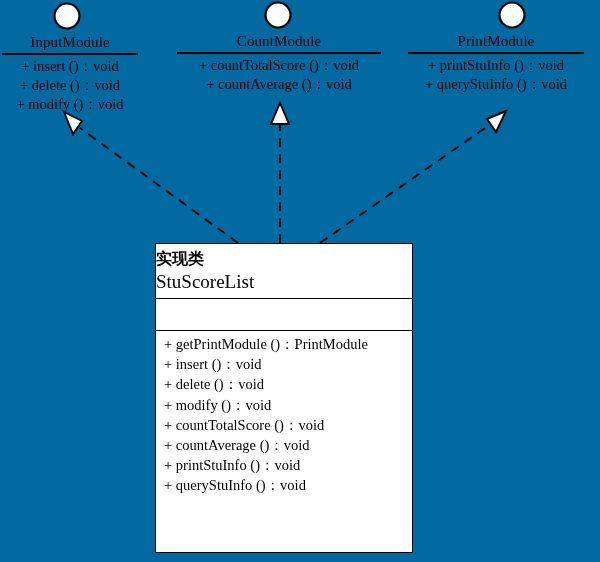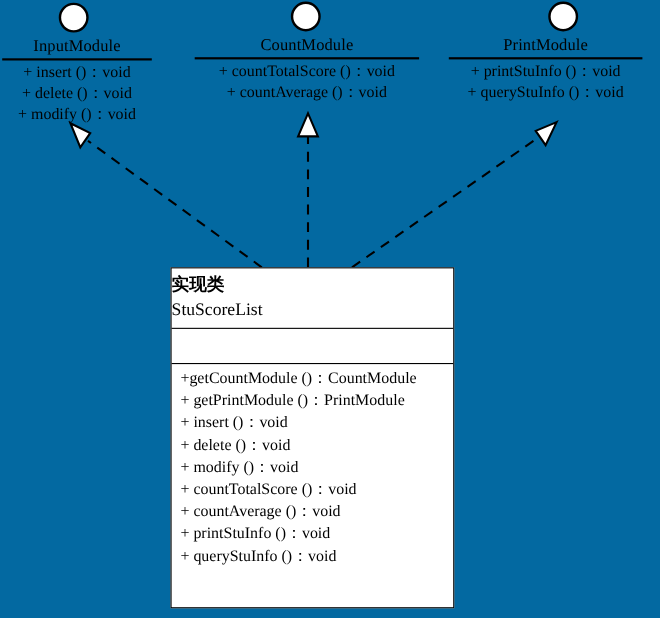--- a/index.html
+++ b/index.html
@@ -67,21 +67,21 @@
     box-sizing: border-box;
     padding-top: 3px;
   }
   .cb-stereo {
     font-size: 16px;
     line-height: 24px;
     font-family: "DejaVu Sans", "Liberation Sans", sans-serif;
     font-weight: bold;
   }
   .cb-title {
-    font-size: 16px;
+    font-size: 19px;
     line-height: 22px;
   }
   .cb-attrs {
     height: 32px;
     border-bottom: 1.6px solid #000;
     box-sizing: border-box;
   }
   .cb-ops {
     padding: 3px 0 0 8px;
   }
@@ -147,21 +147,20 @@
     </div>
   </div>
 
   <div class="classbox">
     <div class="cb-head">
       <div class="cb-stereo">实现类</div>
       <div class="cb-title">StuScoreList</div>
     </div>
     <div class="cb-attrs"></div>
     <div class="cb-ops">
-      <div class="cb-op">+getCountModule ()：CountModule</div>
       <div class="cb-op">+ getPrintModule ()：PrintModule</div>
       <div class="cb-op">+ insert ()：void</div>
       <div class="cb-op">+ delete ()：void</div>
       <div class="cb-op">+ modify ()：void</div>
       <div class="cb-op">+ countTotalScore ()：void</div>
       <div class="cb-op">+ countAverage ()：void</div>
       <div class="cb-op">+ printStuInfo ()：void</div>
       <div class="cb-op">+ queryStuInfo ()：void</div>
     </div>
   </div>

